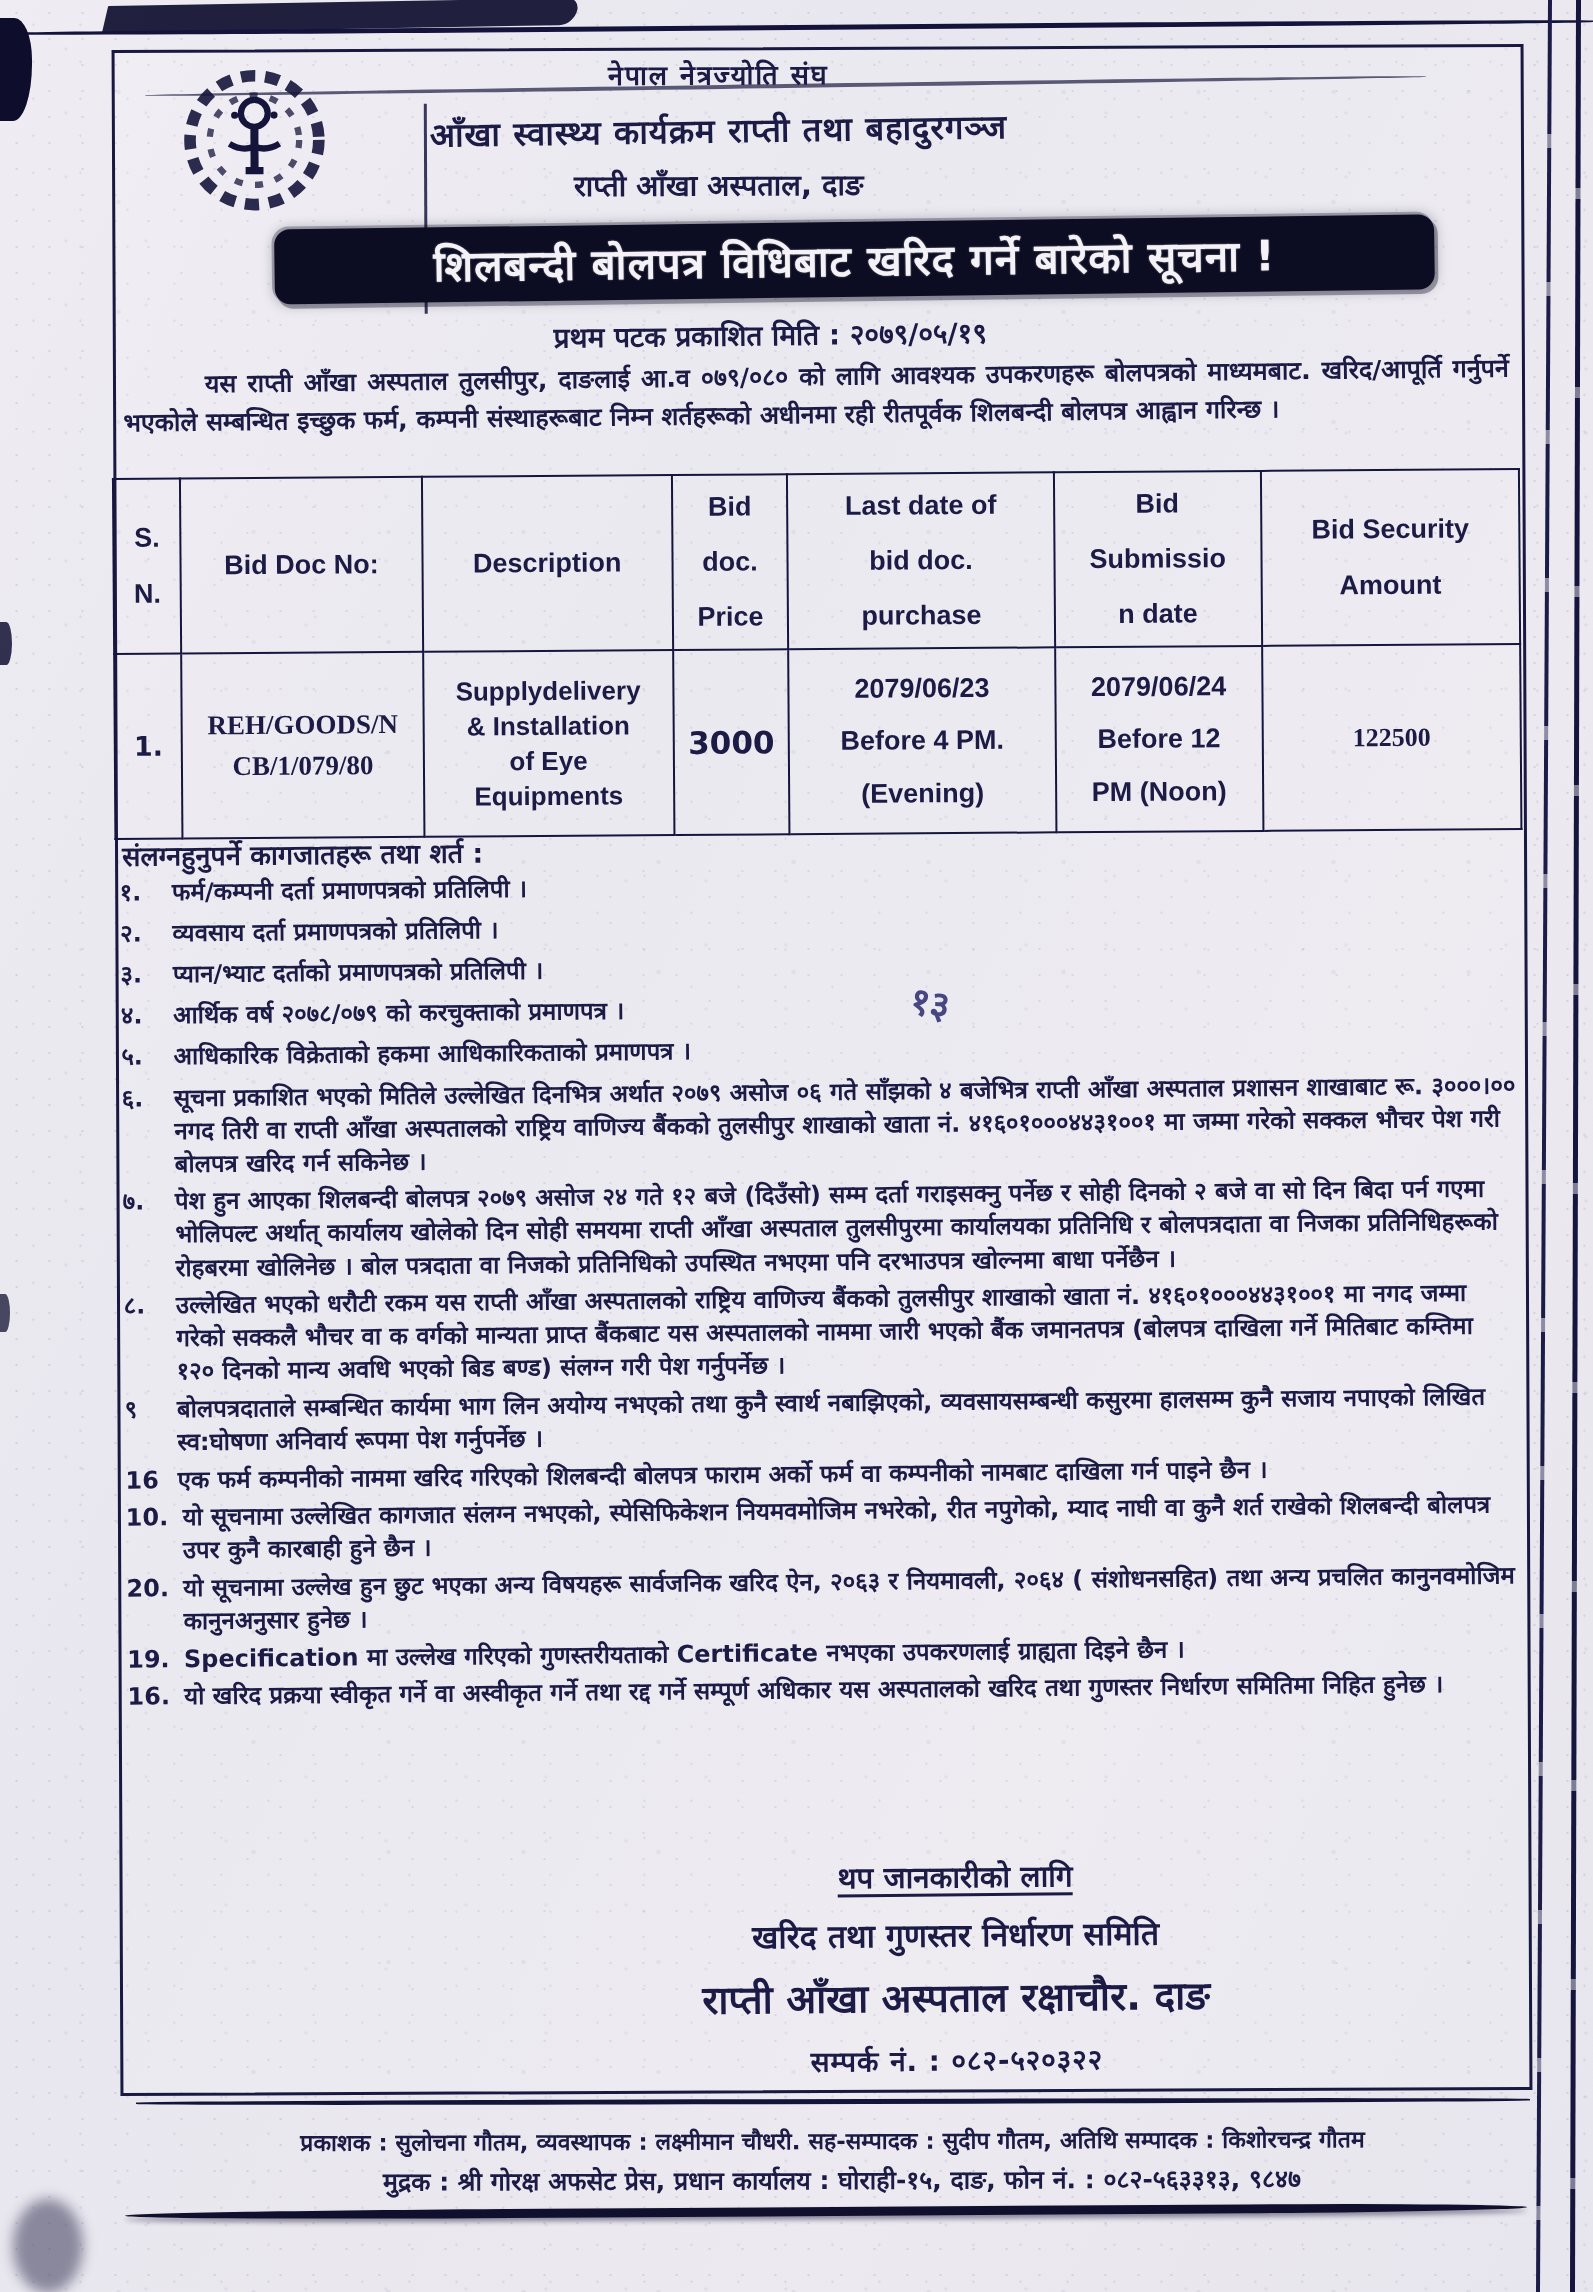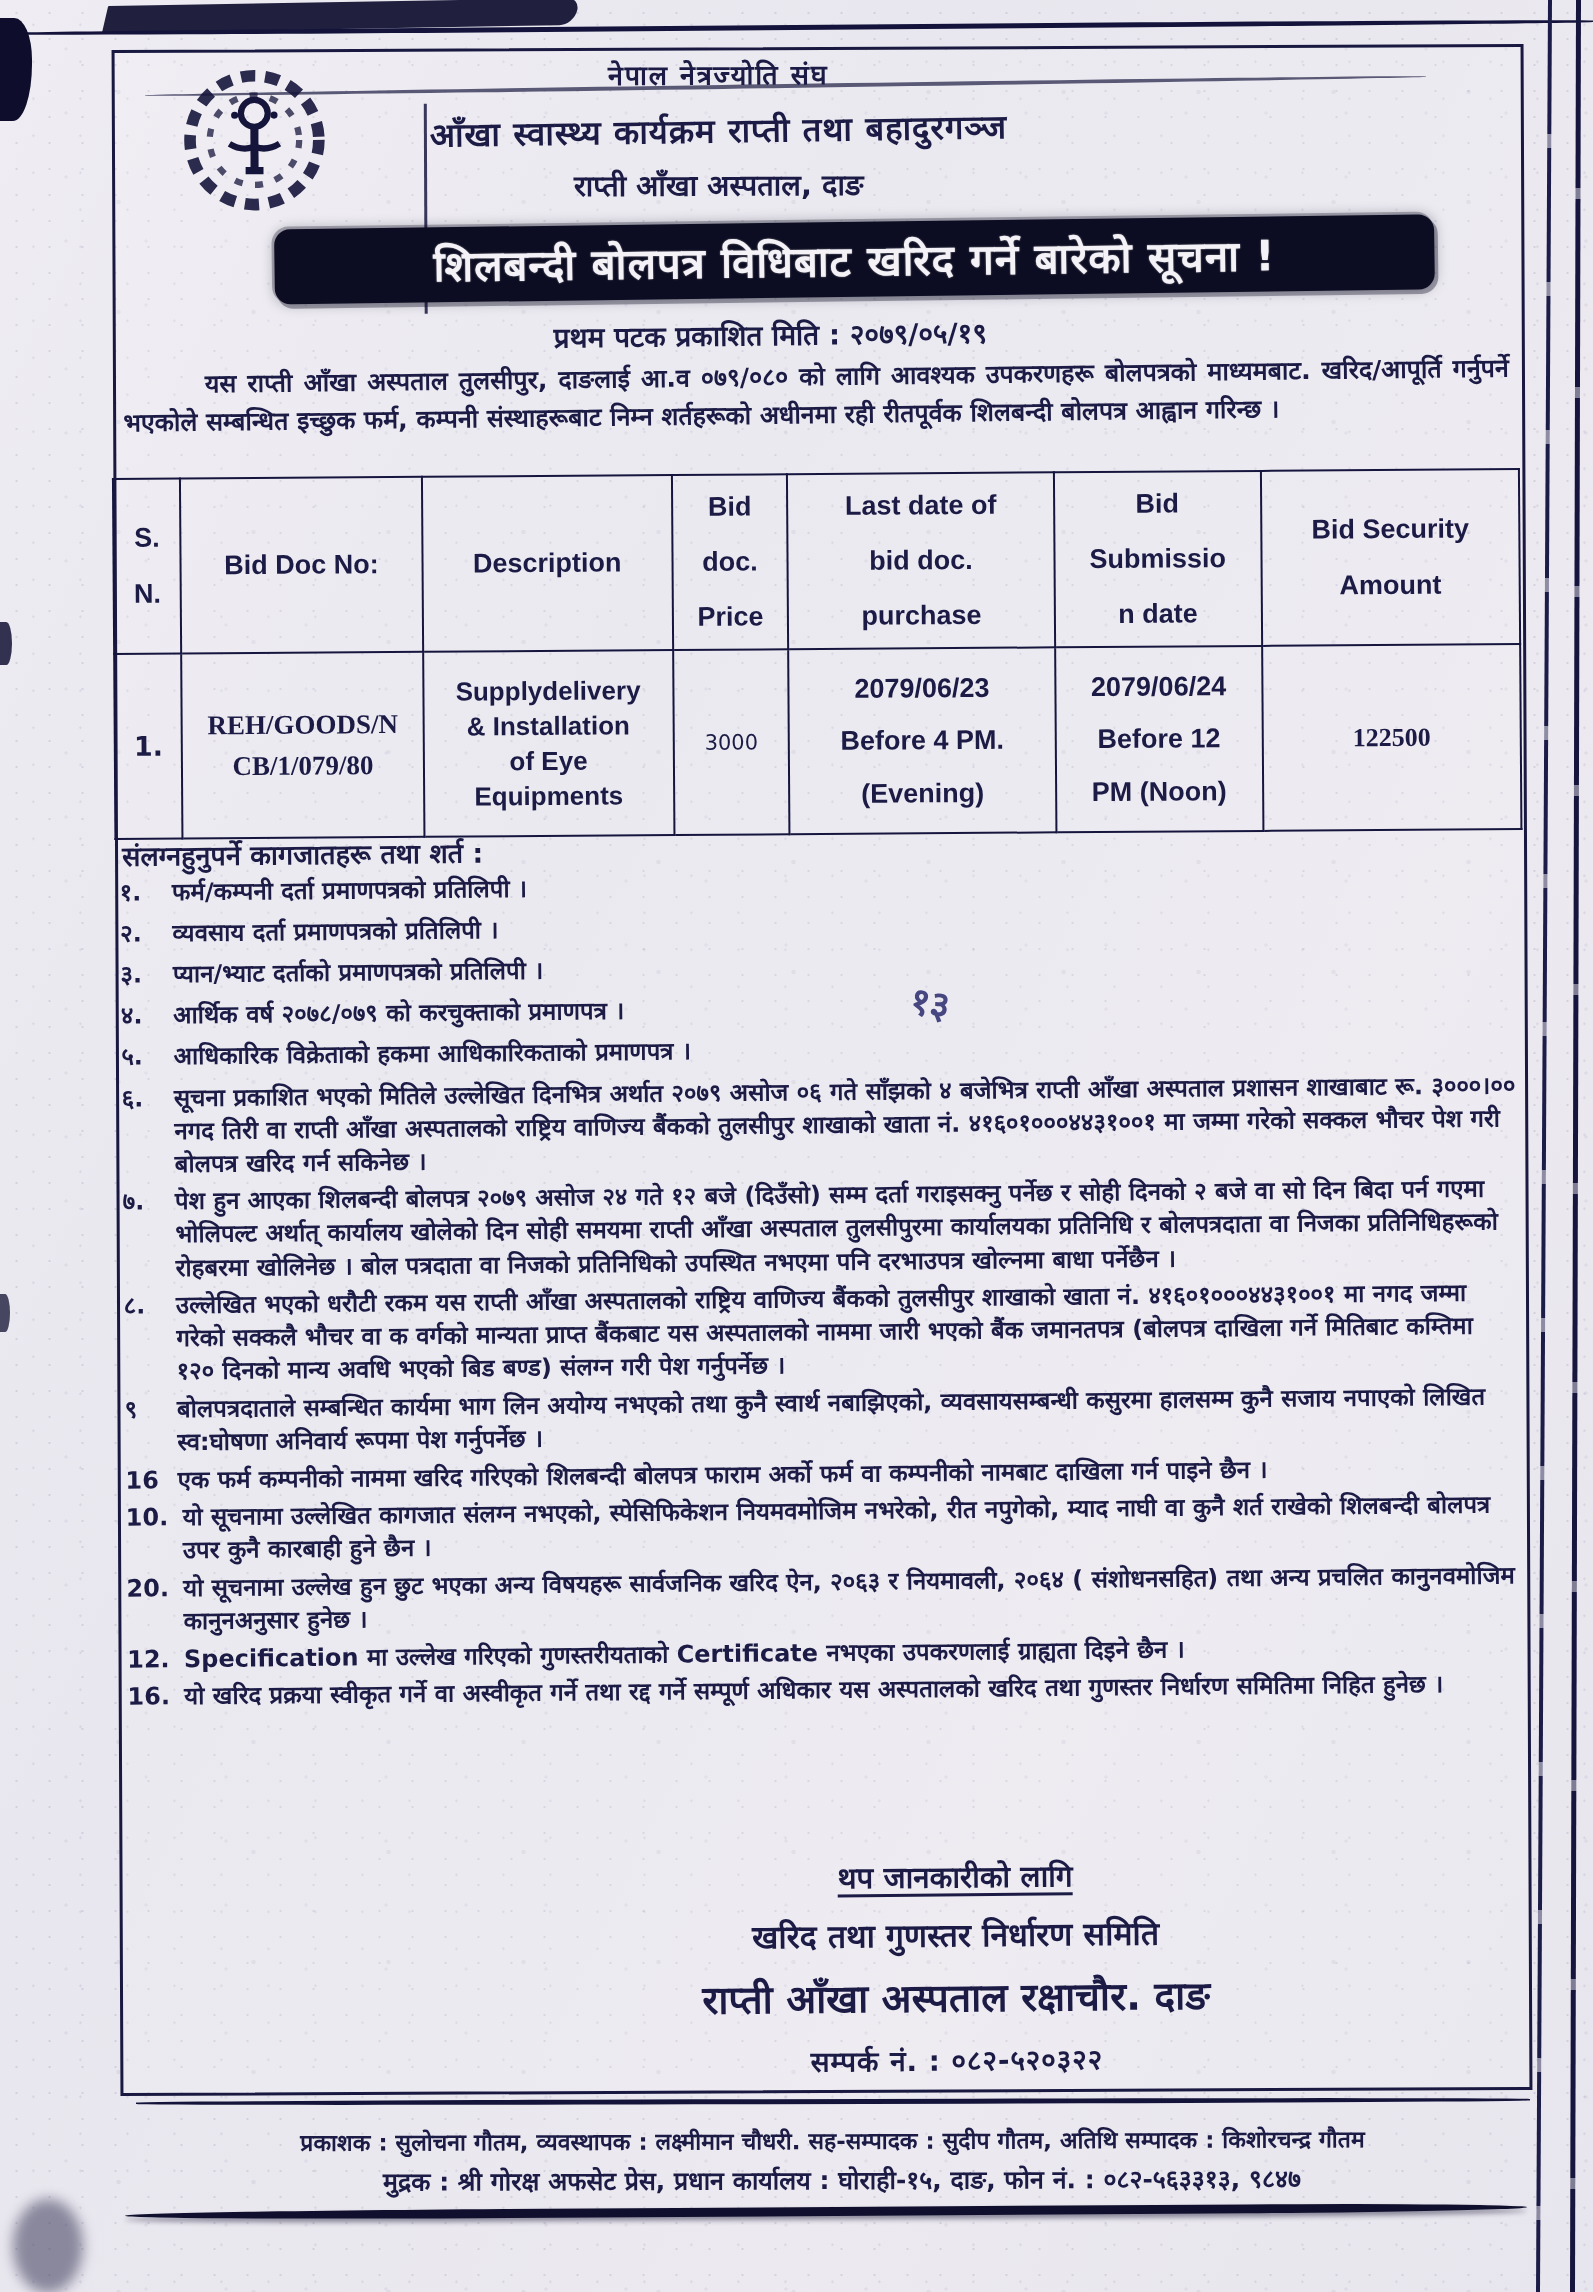--- a/index.html
+++ b/index.html
@@ -57,21 +57,21 @@
 
   
   table.bids{left:-3.6px;top:423px;width:1408px;border-collapse:collapse;table-layout:fixed;position:absolute;transform:rotate(-0.15deg);}
   table.bids th, table.bids td{border:2.7px solid #15153e;white-space:pre-line;vertical-align:middle;padding:3.6px 5.4px;}
   table.bids th{height:163px;font-size:27px;font-weight:700;text-align:center;line-height:2.05;font-family:"Liberation Sans","DejaVu Sans",sans-serif;}
   table.bids td{height:176px;text-align:center;}
   th.sn-h{text-align:left;padding-left:12.5px;}
   td.sn-c{font-size:27px;font-weight:800;text-align:left;padding-left:14.3px;}
   td.doc-c{font-size:27px;font-weight:800;line-height:1.5;font-family:"Liberation Serif","DejaVu Serif",serif;}
   td.desc-c{font-size:26px;font-weight:700;line-height:1.35;font-family:"Liberation Sans","DejaVu Sans",sans-serif;}
-  td.price-c{font-size:21px;font-weight:400;}
+  td.price-c{font-size:31px;font-weight:700;}
   td.date-c{font-size:27px;font-weight:700;line-height:1.95;font-family:"Liberation Sans","DejaVu Sans",sans-serif;}
   td.sec-c{font-size:26px;font-weight:700;vertical-align:top;padding-top:47px;font-family:"Liberation Serif","DejaVu Serif",serif;}
 
   .cond-heading{left:3.6px;top:783px;font-size:27px;font-weight:900;transform:rotate(-0.3deg);}
   .items{left:3.6px;top:820px;width:1394px;height:982px;overflow:hidden;transform:rotate(-0.3deg);}
   .li{display:flex;gap:14.3px;margin-bottom:4.5px;}
   .li.gap{margin-bottom:8px;}
   .li .num{min-width:38px;font-weight:800;font-size:24px;line-height:1.38;}
   .li .txt{flex:1;font-size:24px;font-weight:700;line-height:1.38;text-align:left;}
   .handwritten{
@@ -248,21 +248,21 @@
         </div>
       <div class="li">
           <span class="num">10.</span>
           <span class="txt">यो सूचनामा उल्लेखित कागजात संलग्न नभएको, स्पेसिफिकेशन नियमवमोजिम नभरेको, रीत नपुगेको, म्याद नाघी वा कुनै शर्त राखेको शिलबन्दी बोलपत्र उपर कुनै कारबाही हुने छैन ।</span>
         </div>
       <div class="li">
           <span class="num">20.</span>
           <span class="txt">यो सूचनामा उल्लेख हुन छुट भएका अन्य विषयहरू सार्वजनिक खरिद ऐन, २०६३ र नियमावली, २०६४ ( संशोधनसहित) तथा अन्य प्रचलित कानुनवमोजिम कानुनअनुसार हुनेछ ।</span>
         </div>
       <div class="li">
-          <span class="num">12.</span>
+          <span class="num">19.</span>
           <span class="txt">Specification मा उल्लेख गरिएको गुणस्तरीयताको Certificate नभएका उपकरणलाई ग्राह्यता दिइने छैन ।</span>
         </div>
       <div class="li">
           <span class="num">16.</span>
           <span class="txt">यो खरिद प्रक्रया स्वीकृत गर्ने वा अस्वीकृत गर्ने तथा रद्द गर्ने सम्पूर्ण अधिकार यस अस्पतालको खरिद तथा गुणस्तर निर्धारण समितिमा निहित हुनेछ ।</span>
         </div>
     </div>
 
     <div class="abs footer-block">
       <div class="more-info">थप जानकारीको लागि</div>

